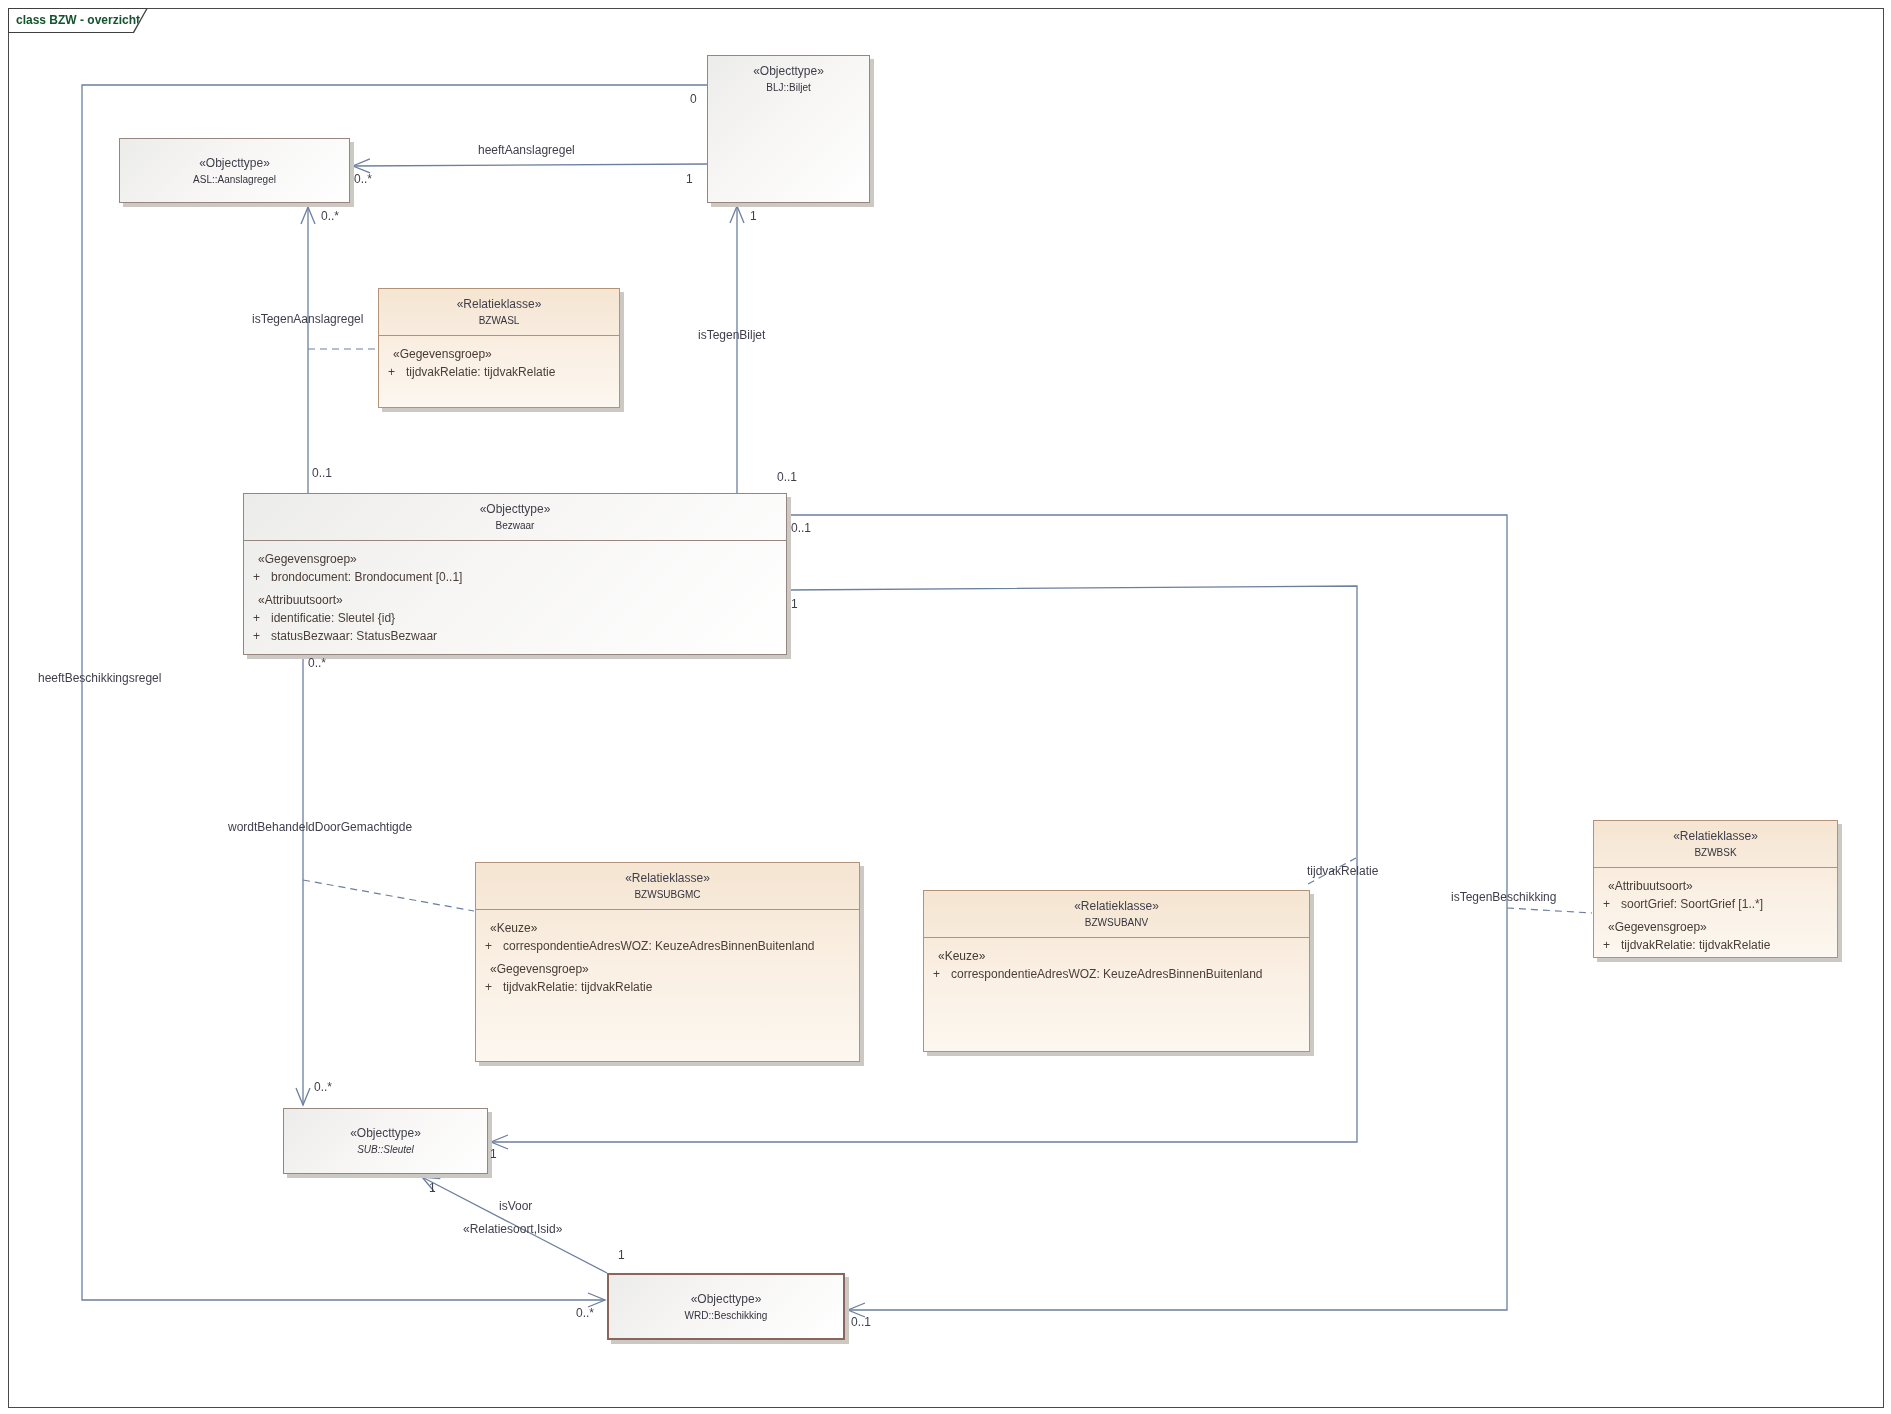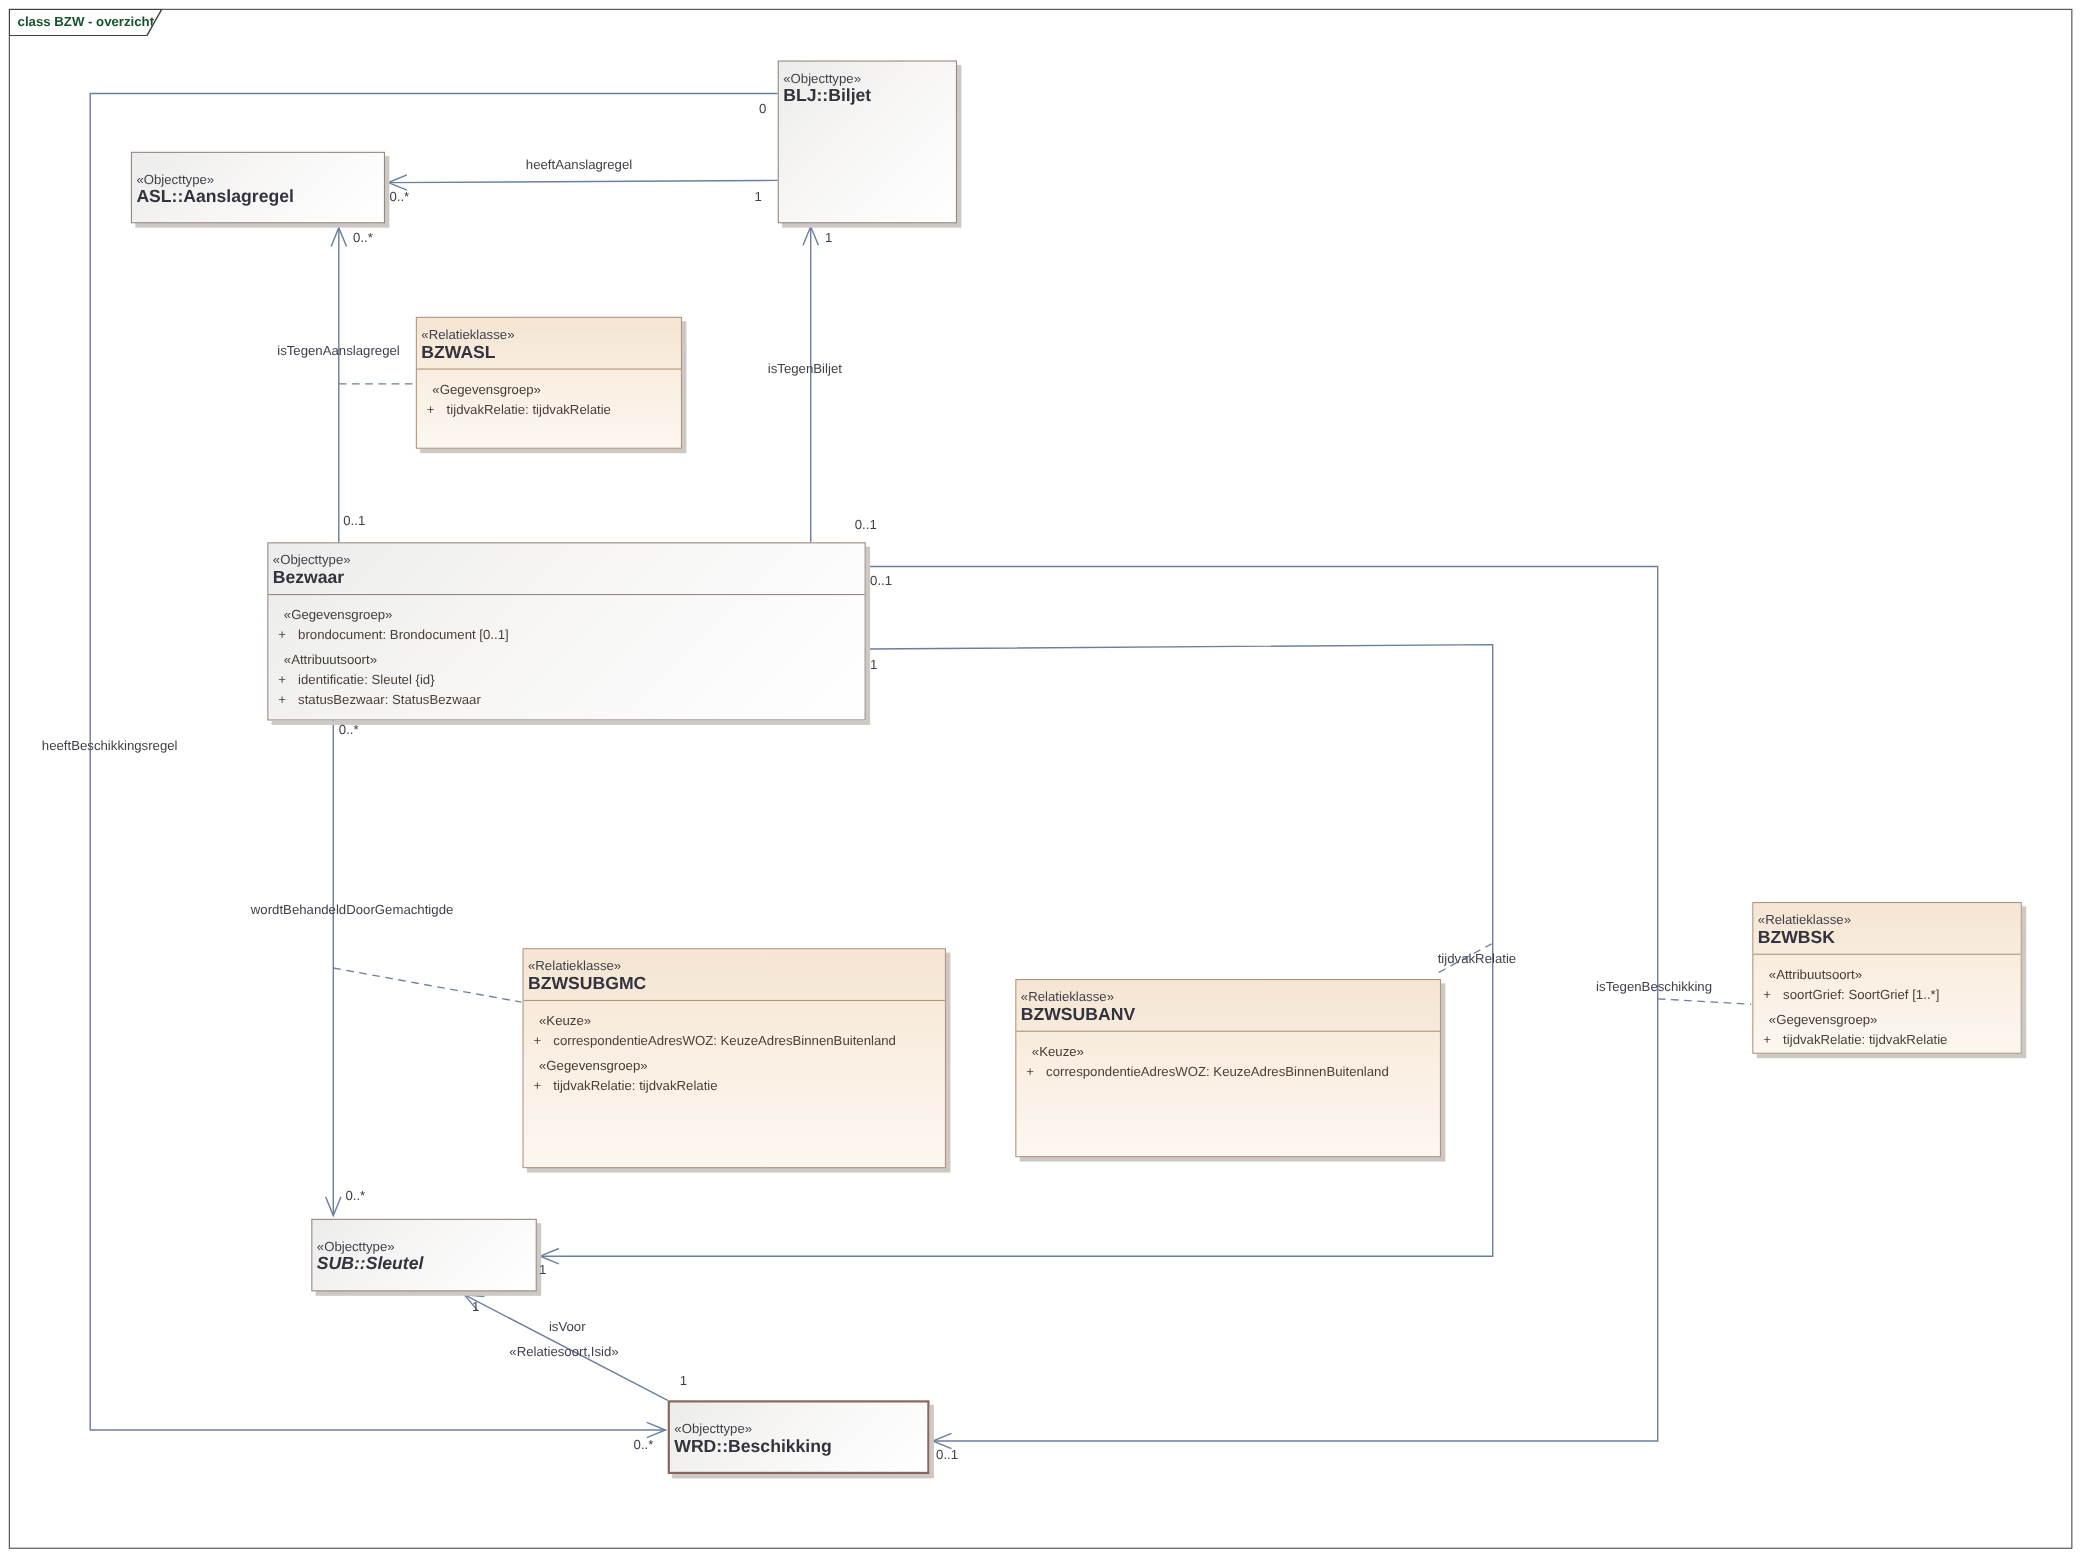--- a/index.html
+++ b/index.html
@@ -13,24 +13,24 @@
     clip-path:polygon(0 0,100% 0,calc(100% - 13px) 100%,0 100%);
     font-size:12px;font-weight:bold;color:#14532d;line-height:23px;padding-left:7px;box-sizing:border-box;}
   
   .node{position:absolute;box-sizing:border-box;display:flex;flex-direction:column;
     box-shadow:4px 4px 0 0 #ccc8c4;font-size:12px;color:#3a3a46;}
   .objecttype{background:linear-gradient(135deg,#ececea 0%,#f7f6f5 45%,#ffffff 100%);
     border:1px solid #96867f;}
   .relatieklasse{background:linear-gradient(180deg,#f5e5d2 0%,#faf0e4 55%,#fcf7f0 100%);
     border:1px solid #b29377;}
   .emphasis{border:2px solid #8a655a;}
-  .title{padding:7px 4px 6px;text-align:left;}
+  .title{padding:7px 4px 6px;text-align:center;}
   .vcenter .title{margin:auto 0;}
   .stereo{line-height:16px;color:#3f3f4b;}
-  .cname{line-height:17px;font-weight:bold;color:#33333f;font-size:16px;}
+  .cname{line-height:17px;font-weight:normal;color:#33333f;font-size:10px;}
   .italic .cname{font-style:italic;}
   .attrs{flex:1;border-top:1px solid inherit;padding:4px 18px 4px 0;color:#4a3e37;}
   .objecttype .attrs{border-top:1px solid #96867f;}
   .relatieklasse .attrs{border-top:1px solid #b29377;}
   .sect{margin-top:6px;padding-left:14px;line-height:17px;color:#453b35;}
   .attr{display:flex;line-height:18px;}
   .vis{width:27px;padding-left:9px;box-sizing:border-box;}
   
   .elabel,.mult{position:absolute;font-size:12px;color:#3f3f4c;white-space:nowrap;line-height:14px;}
   svg#wires{position:absolute;left:0;top:0;}

